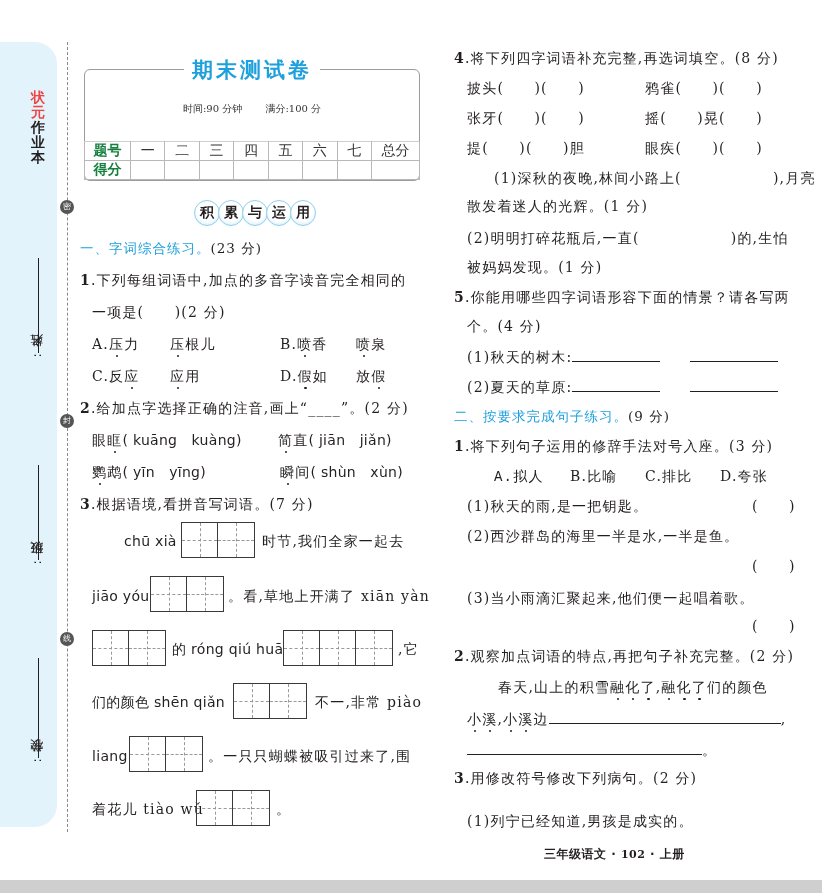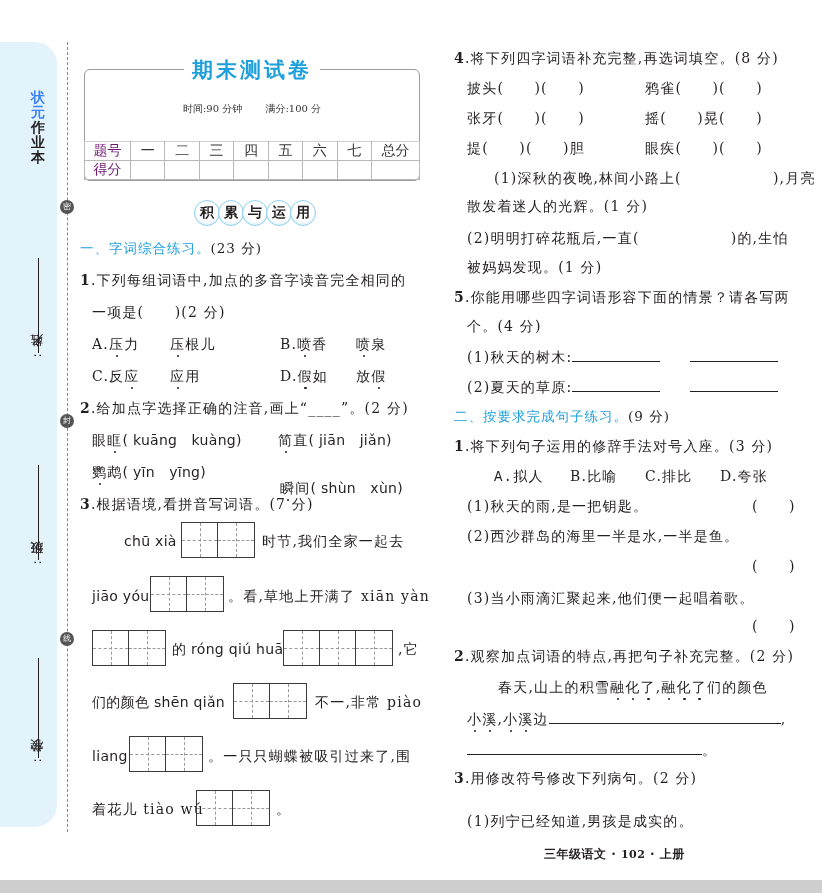--- a/index.html
+++ b/index.html
@@ -2,37 +2,37 @@
 <html><head>
 <meta charset="utf-8">
 <style>
   * { box-sizing: border-box; margin: 0; padding: 0; }
   html, body { width: 822px; height: 893px; background: #ffffff; overflow: hidden; }
   body { position: relative; font-family: "DejaVu Serif", "Liberation Serif", serif; color: #231f20; font-size: 14px; }
 
   
   .strip { position: absolute; left: 0; top: 42px; width: 57px; height: 785px; background: #e3f3fb; border-radius: 0 22px 22px 0; }
   .brand { position: absolute; left: 31px; top: 90px; width: 16px; font-family: "DejaVu Sans", sans-serif; font-weight: bold; font-size: 14px; line-height: 15px; }
-  .brand .b1 { color: #3b82f6; display: block; }
+  .brand .b1 { color: #ef4444; display: block; }
   .brand .b2 { color: #231f20; display: block; }
   .side-field { position: absolute; left: 28px; width: 20px; font-family: "DejaVu Sans", sans-serif; font-size: 13px; color: #231f20; }
   .side-field .lbl { display: block; writing-mode: vertical-rl; transform: rotate(180deg); white-space: nowrap; }
   .side-field .line { display: block; width: 1px; background: #231f20; margin-left: 10px; }
   .cutline { position: absolute; left: 67px; top: 42px; height: 790px; border-left: 1px dashed #888; }
   .seal { position: absolute; left: 60px; width: 14px; height: 14px; border-radius: 50%; background: #555; color: #fff; font-size: 8px; line-height: 14px; text-align: center; font-family: "DejaVu Sans", sans-serif; }
 
   
   .head-box { position: absolute; left: 84px; top: 69px; width: 336px; height: 112px; border: 1.4px solid #9c9c9c; border-radius: 6px; }
   .head-title { position: absolute; left: 0; right: 0; top: -14px; text-align: center; }
   .head-title span { background: #fff; padding: 0 8px; color: #1ea0dd; font-size: 21px; font-weight: bold; letter-spacing: 3px; font-family: "DejaVu Serif", serif; }
   .head-meta { position: absolute; left: 0; right: 0; top: 32px; text-align: center; font-size: 10px; color: #333; }
   .head-meta span { margin: 0 10px; }
   .score-table { position: absolute; left: -1px; top: 71px; width: 336px; border-collapse: collapse; }
   .score-table td { border: 1px solid #b8b8b8; height: 19px; text-align: center; font-size: 14px; color: #333; font-family: "DejaVu Sans", sans-serif; }
-  .score-table td.rowhead { font-weight: normal; color: #701a75; width: 46px; font-size: 14px; }
+  .score-table td.rowhead { font-weight: bold; color: #15803d; width: 46px; font-size: 14px; }
   .score-table tr:first-child td { border-top: 1px solid #cfcfcf; }
 
   
   .badges { position: absolute; left: 194px; top: 200px; display: flex; gap: 0; }
   .badge { width: 26px; height: 26px; border-radius: 50%; background: radial-gradient(circle at 50% 40%, #ffffff 55%, #bfe6f8 100%); border: 1.5px solid #8fd0ef; font-family: "DejaVu Sans", sans-serif; font-weight: bold; font-size: 14px; line-height: 23px; text-align: center; color: #231f20; margin-right: -2px; }
 
   
   .line-text { position: absolute; white-space: nowrap; font-size: 14px; letter-spacing: 1.2px; }
   .sec-head { color: #1ea0dd; font-family: "DejaVu Sans", sans-serif; font-size: 13.5px; letter-spacing: 1px; }
   .sec-head .pts { color: #231f20; font-family: "DejaVu Serif", serif; }
@@ -161,21 +161,21 @@
 </div>
 <div class="line-text" style="left:92px;top:432px;">
   <span>眼</span><span class="dot">眶</span><span class="sans">( kuāng　kuàng)</span>
 </div>
 <div class="line-text" style="left:278px;top:432px;">
   <span class="dot">简</span><span>直</span><span class="sans">( jiān　jiǎn)</span>
 </div>
 <div class="line-text" style="left:92px;top:464px;">
   <span class="dot">鹦</span><span>鹉</span><span class="sans">( yīn　yīng)</span>
 </div>
-<div class="line-text" style="left:280px;top:480px;">
+<div class="line-text" style="left:280px;top:464px;">
   <span class="dot">瞬</span><span>间</span><span class="sans">( shùn　xùn)</span>
 </div>
 
 <div class="line-text" style="left:80px;top:496px;">
   <span class="qnum">3</span><span>.根据语境,看拼音写词语。(7 分)</span>
 </div>
 
 <div class="line-text sans" style="left:124px;top:533px;">chū xià</div>
 <div class="grid" style="left:181px;top:522px;">
     <div class="cell"></div>

